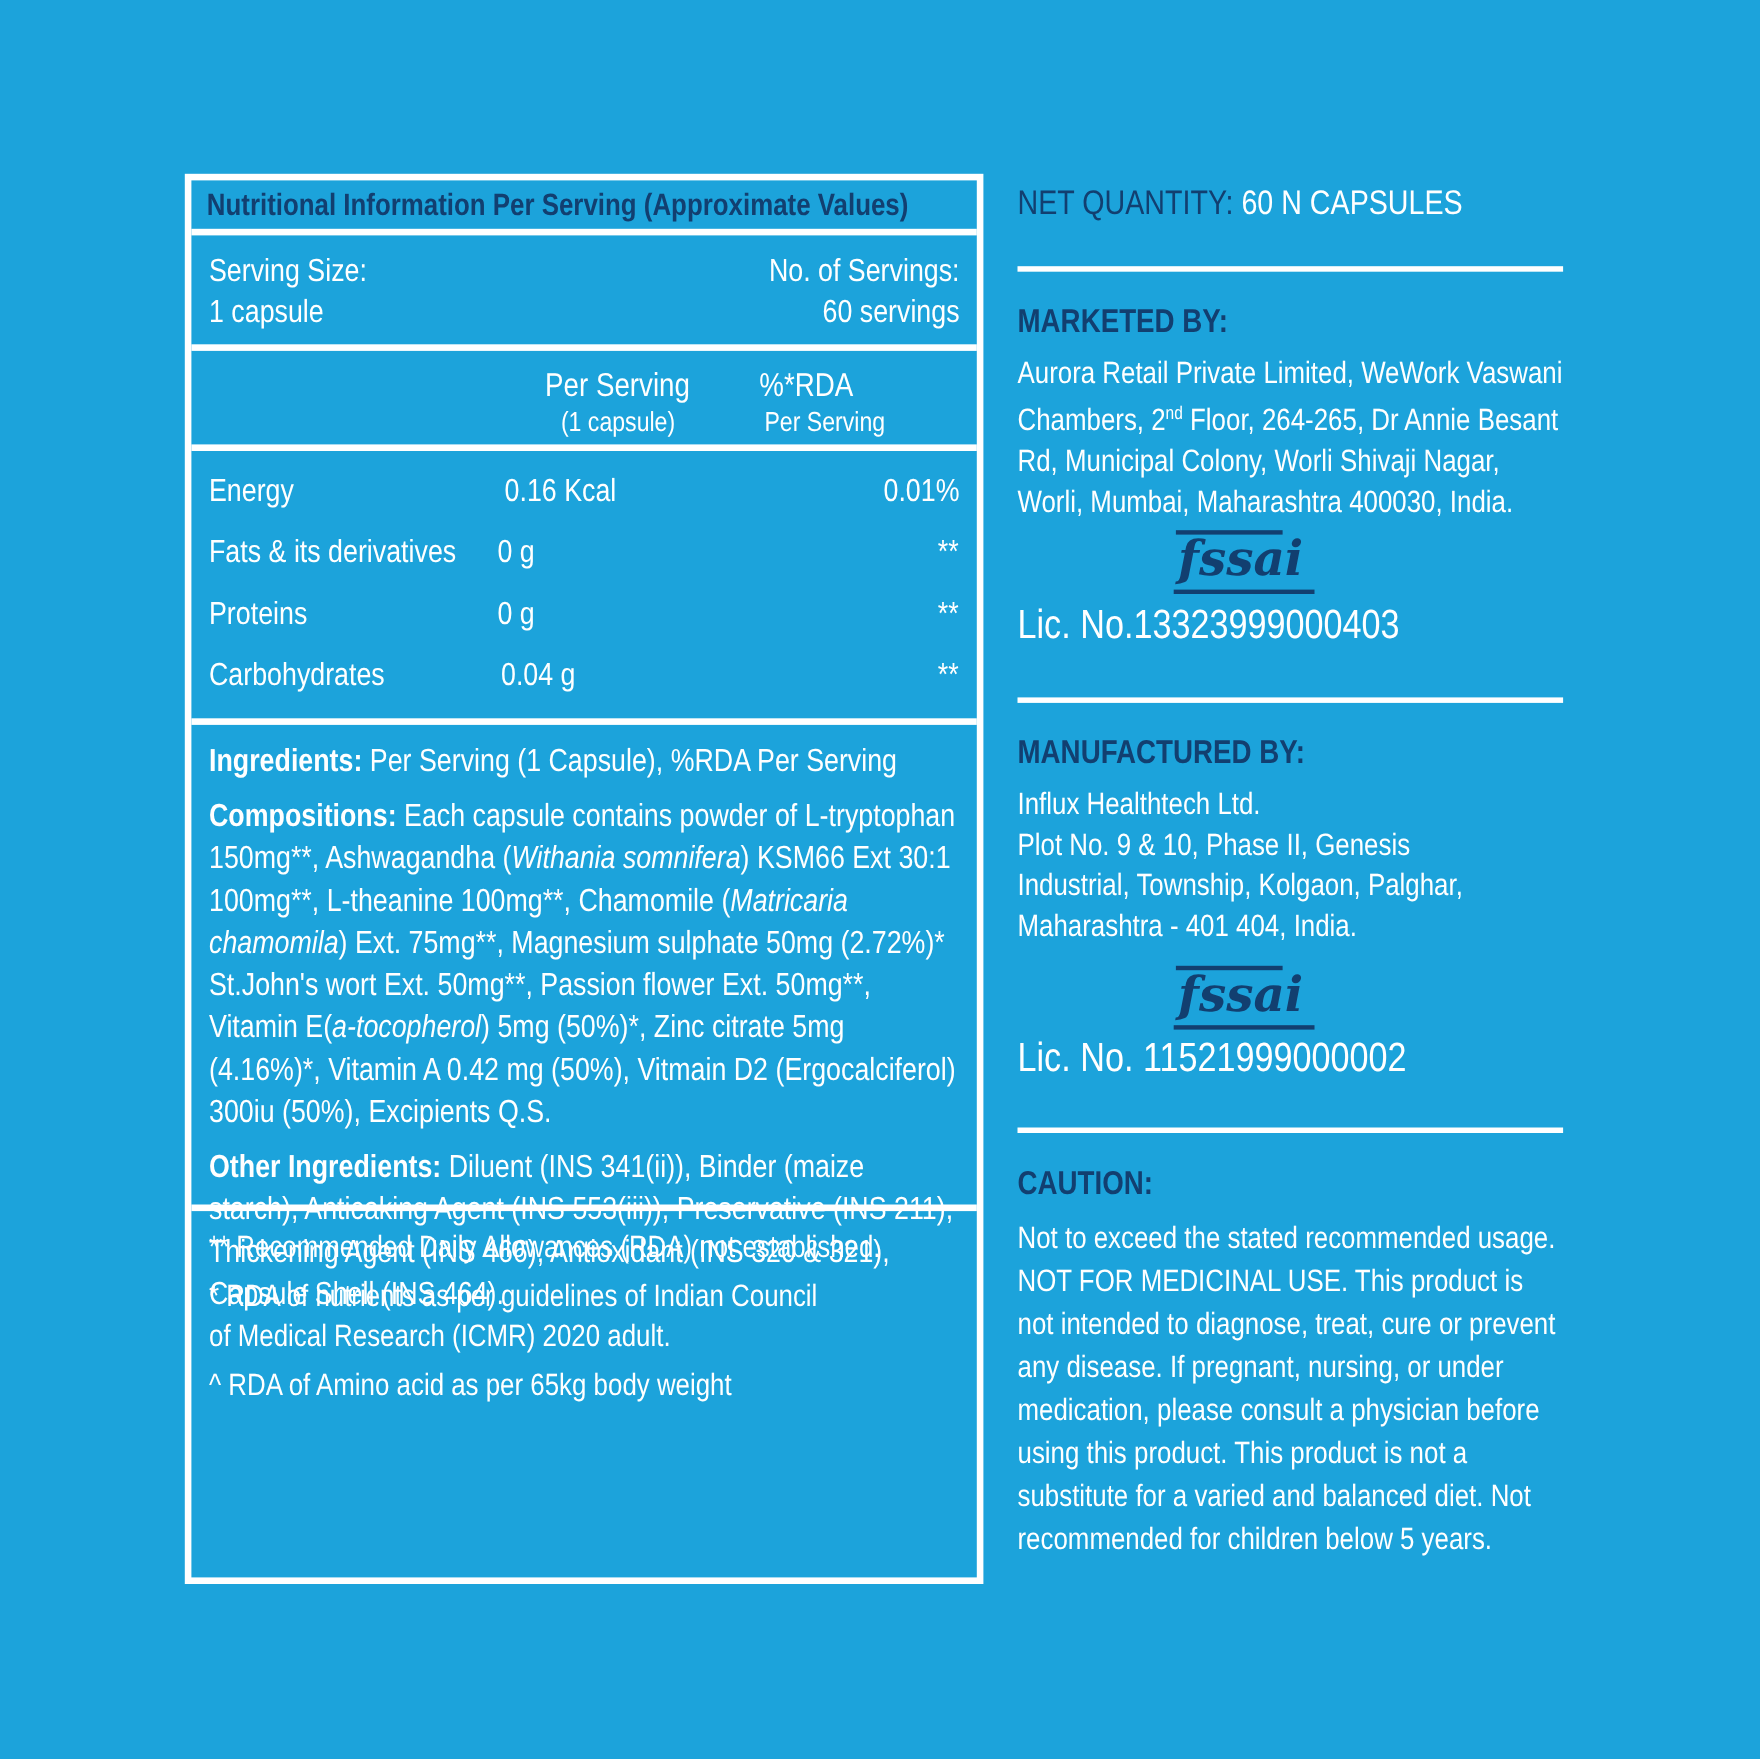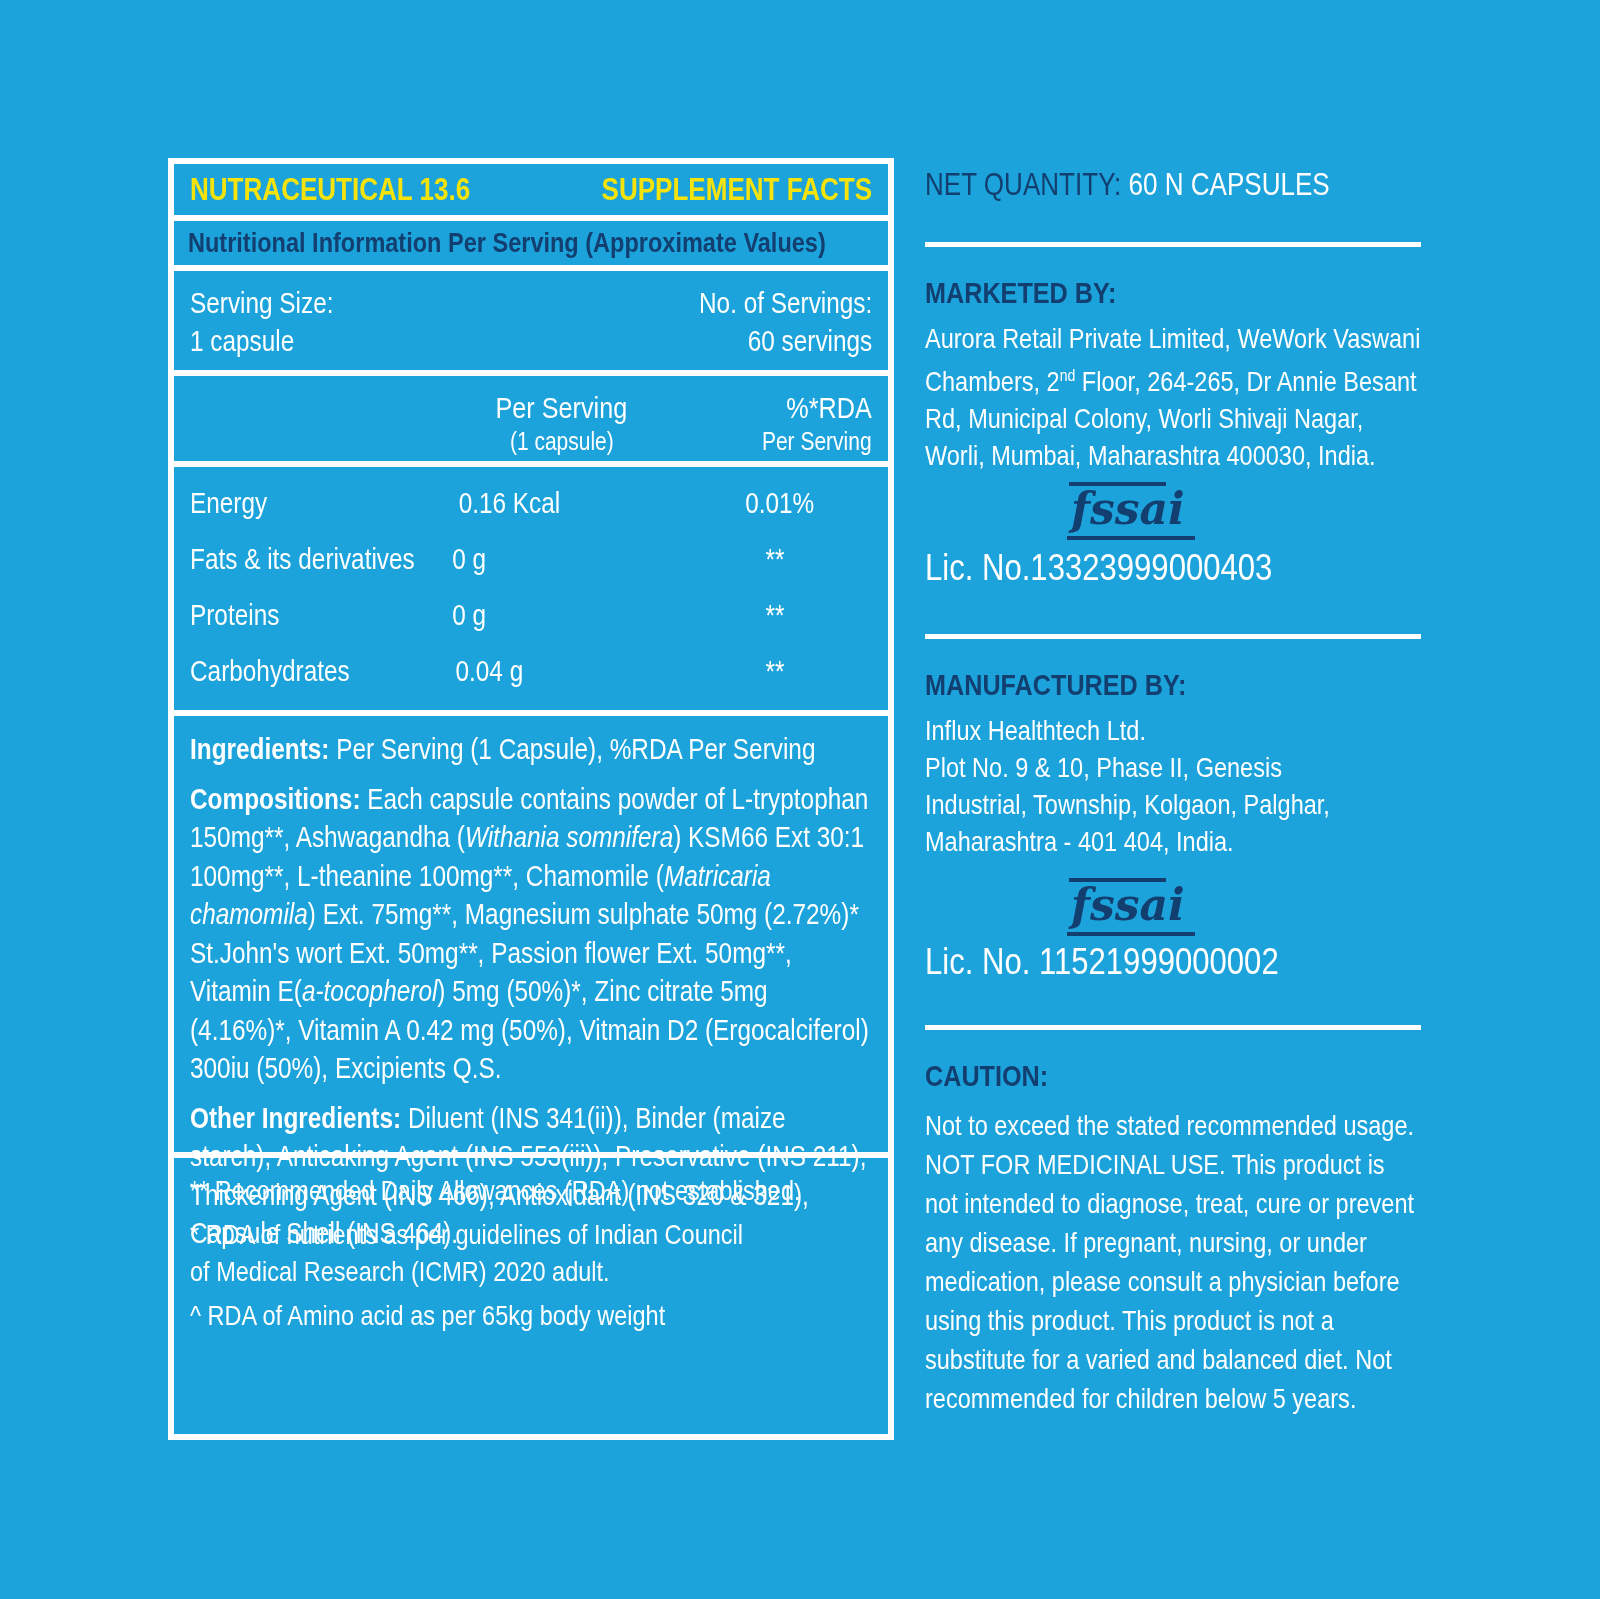--- a/index.html
+++ b/index.html
@@ -36,27 +36,27 @@
   .sec-title{height:57px;display:flex;justify-content:space-between;align-items:center;
     padding:0 16px;font-size:31px;font-weight:bold;}
   .sec-sub{height:50px;display:flex;align-items:center;padding:0 14px;
     font-size:28px;font-weight:bold;}
   .sec-serving{height:105px;display:flex;justify-content:space-between;
     padding:13px 16px 0;font-size:29px;line-height:38px;}
   .serv-right{text-align:right;}
   .grid3{display:grid;grid-template-columns:38% 33% 29%;}
   .sec-cols{height:91px;padding:14px 16px 0;}
   .col-mid{text-align:center;}
-  .col-right{text-align:right;}
+  .col-right{text-align:left;}
   .hdr-big{font-size:30px;line-height:36px;}
   .hdr-small{font-size:25px;line-height:30px;}
   .sec-nutrients{height:249px;padding:8px 16px 0;font-size:29px;}
   .nrow{display:grid;grid-template-columns:38% 33% 29%;height:56px;align-items:center;}
   .n-amt{text-align:left;}
-  .n-rda{text-align:center;}
+  .n-rda{text-align:right;}
   .sec-ingredients{height:442px;padding:14px 16px 0;font-size:29px;line-height:38.5px;}
   .sec-ingredients .para{margin-bottom:11px;}
   .sec-footnotes{padding:14px 16px 0;font-size:28px;line-height:37px;}
   .fn{white-space:pre-line;margin-bottom:7px;}
   i{font-style:italic;}
 
   
   .rightcol{position:absolute;left:925px;top:167px;width:496px;color:#FFFFFF;}
   .nq{font-size:31px;font-weight:normal;}
   .hr{height:5px;background:#FFFFFF;}
@@ -78,24 +78,20 @@
   .fssai::before{content:"";position:absolute;top:0;left:2px;width:76%;height:4px;background:#123F70;}
   .caution-text{font-size:28px;line-height:39px;margin-top:13px;}
 </style>
 </head>
 <body>
 
 <div class="canvas">
 
   <div class="panel">
 
-    <div class="sec sec-title">
-      <span class="yellow cx oxl">NUTRACEUTICAL 13.6</span>
-      <span class="yellow cx oxr">SUPPLEMENT FACTS</span>
-    </div>
 
     <div class="sec sec-sub">
       <span class="navy cx oxl">Nutritional Information Per Serving (Approximate Values)</span>
     </div>
 
     <div class="sec sec-serving">
       <div>
         <span class="cx oxl">Serving Size:</span><br>
         <span class="cx oxl">1 capsule</span>
       </div>

